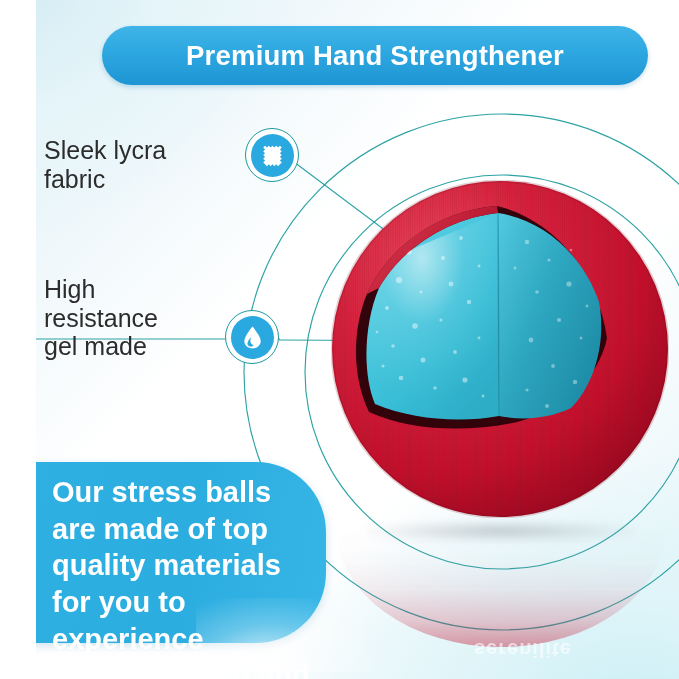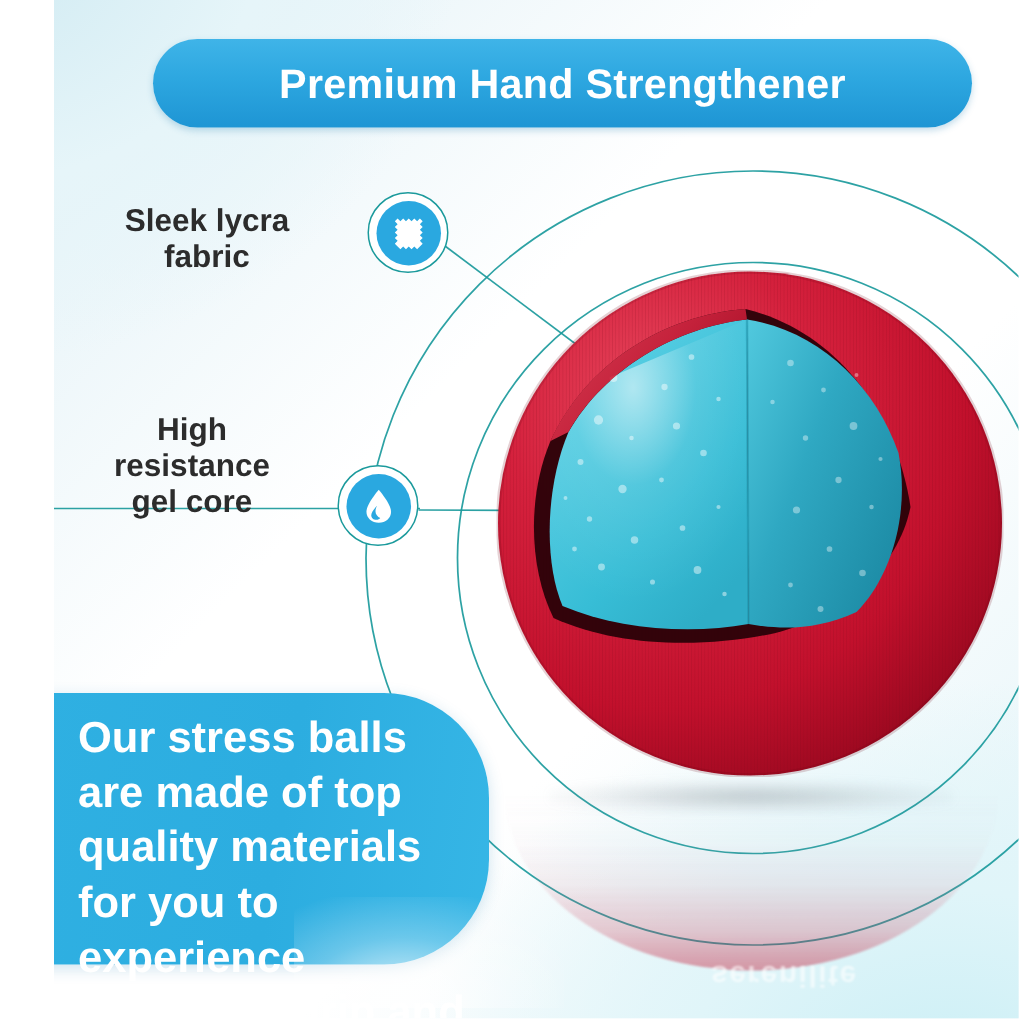--- a/index.html
+++ b/index.html
@@ -46,24 +46,24 @@
     font-size: 27.5px;
     font-weight: bold;
     letter-spacing: 0.2px;
     white-space: nowrap;
   }
 
   
   .callout-label {
     position: absolute;
     color: #2c2c2c;
-    font-size: 21px;
+    font-size: 25px;
     line-height: 1.14;
-    font-weight: 700;
-    text-align: center;
+    font-weight: 400;
+    text-align: left;
     white-space: pre-line;
   }
   #label-fabric { left: 8px; top: 136px; width: 188px; }
   #label-gel    { left: 8px; top: 275px; width: 168px; }
 
   
   .badge {
     position: absolute;
     width: 54px; height: 54px;
     border-radius: 50%;
@@ -310,21 +310,21 @@
                  L24.8,8.8 L27,11 L24.8,13.2 L27,15.4 L24.8,17.6 L27,19.8 L24.8,22 L27,24.2 L24.8,26.4 L27,28.6
                  L24.8,26.4 L22.6,28.6 L20.4,26.4 L18.2,28.6 L16,26.4 L13.8,28.6 L11.6,26.4 L9.4,28.6 L7.2,26.4 L5,28.6
                  L7.2,26.4 L5,24.2 L7.2,22 L5,19.8 L7.2,17.6 L5,15.4 L7.2,13.2 L5,11 L7.2,8.8 Z"></path>
         <rect x="10.2" y="10.2" width="11.6" height="11.6" fill="#2aa8e0" opacity="0.0"></rect>
       </svg>
     </div>
   </div>
 
   <div id="label-gel" class="callout-label">High
 resistance
-gel core</div>
+gel made</div>
 
   <div id="badge-gel" class="badge">
     <div class="disc">
       <svg width="25" height="25" viewBox="0 0 32 32">
         <path fill="#ffffff" d="M16,2 C16,2 5.5,14.2 5.5,20.6 C5.5,26.1 10.2,30 16,30
                  C21.8,30 26.5,26.1 26.5,20.6 C26.5,14.2 16,2 16,2 Z"></path>
         <path fill="#2aa8e0" d="M14.4,15.5 C14.4,15.5 9.6,20.8 9.6,23.6 C9.6,25.9 11.5,27.6 14.0,27.6
                  C15.4,27.6 16.6,27.0 17.3,26.1 C15.0,25.1 13.2,22.9 13.2,20.3 C13.2,18.8 13.7,17.1 14.4,15.5 Z"></path>
       </svg>
     </div>

